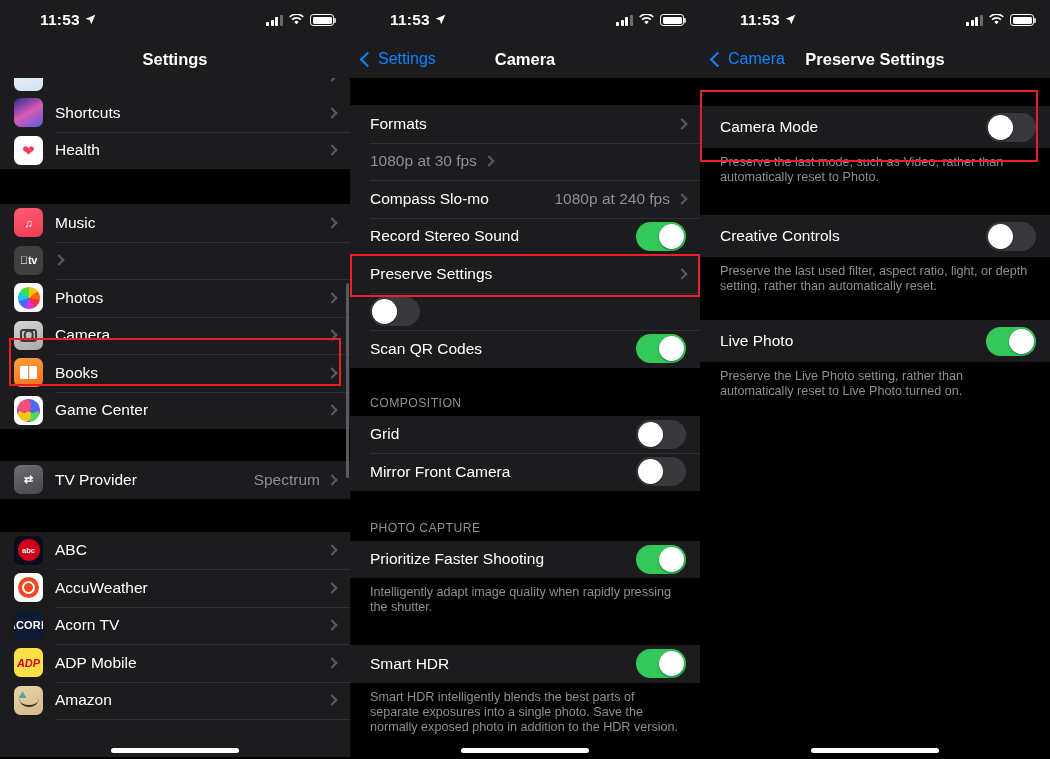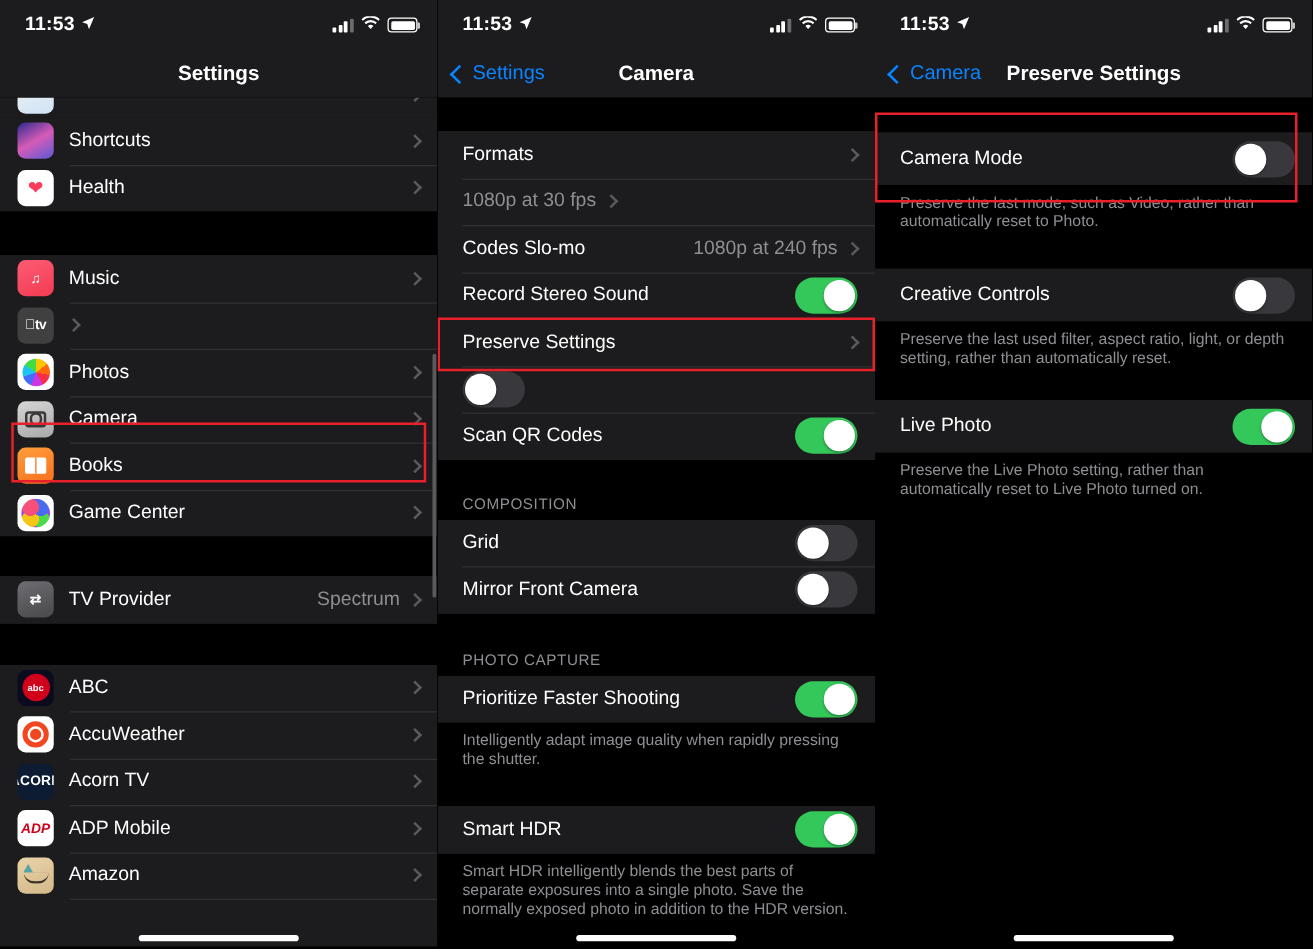--- a/index.html
+++ b/index.html
@@ -13,21 +13,21 @@
   .screens{ display:flex; width:1050px; height:759px; }
   .phone{ width:350px; height:759px; position:relative; background:#000; overflow:hidden; }
   .phone.mid{ }
   
   .statusbar{
     height:40px; display:flex; align-items:center;
     padding:0 18px 0 20px; position:relative;
     background:#1c1c1e;
   }
   .phone.right .statusbar, .phone.mid .statusbar{ background:#1c1c1e; }
-  .sb-time{ color:#fff; font-size:15.5px; font-weight:600; letter-spacing:.2px; }
+  .sb-time{ color:#fff; font-size:15.5px; font-weight:600; letter-spacing:.2px;margin-left:20px; }
   .sb-loc{ margin-left:5px; display:inline-block; }
   .sb-right{ position:absolute; right:16px; top:0; bottom:0; display:flex; align-items:center; gap:6px; }
   .bars{ display:flex; align-items:flex-end; gap:1.6px; height:11px; }
   .bars i{ width:3px; background:#fff; border-radius:.8px; display:block; }
   .bars i:nth-child(1){ height:4px; }
   .bars i:nth-child(2){ height:6px; }
   .bars i:nth-child(3){ height:8.5px; }
   .bars i:nth-child(4){ height:11px; background:#6b6b6e; }
   .batt{ width:24px; height:12px; border:1.4px solid #fff; border-radius:3.2px; position:relative; padding:1.5px; }
   .batt::after{ content:""; position:absolute; right:-3.4px; top:3.4px; width:2px; height:5px; background:#fff; border-radius:0 1px 1px 0; opacity:.75; }
@@ -86,21 +86,21 @@
   .i-music{ background:linear-gradient(160deg,#fb5c74,#f43b52); color:#fff; }
   .i-tv{ background:#404040; color:#fff; font-weight:700; font-size:10px; letter-spacing:-.4px; }
   .i-photos{ background:#fff; }
   .i-camera{ background:linear-gradient(160deg,#d6d6d6,#a8a8a8); }
   .i-books{ background:linear-gradient(160deg,#ff9d3b,#f7701d); }
   .i-gc{ background:#fff; }
   .i-tvp{ background:linear-gradient(160deg,#6e6e73,#48484a); color:#fff; font-weight:700; font-size:15px; }
   .i-abc{ background:#0b0b1f; }
   .i-accu{ background:#fff; }
   .i-acorn{ background:#0d1b33; color:#fff; font-size:6.2px; font-weight:700; letter-spacing:.2px; }
-  .i-adp{ background:#ffffff; color:#d0021b; font-weight:800; font-style:italic; font-size:11px; }
+  .i-adp{ background:#fde047; color:#d0021b; font-weight:800; font-style:italic; font-size:11px; }
   .i-amazon{ background:linear-gradient(160deg,#e8d3a8,#d4b98a); }
   .i-compass{ background:#1c1c1e; border:1px solid #3a3a3c; }
   .i-shortcuts{ background:linear-gradient(150deg,#2a2a8c,#d65bb8,#5a5ad6); }
   .i-health{ background:#fff; }
   .i-partial{ background:linear-gradient(160deg,#f2f2f2,#cfe3f5); }
 
   .dotgrid{ width:19px; height:19px; border-radius:50%; border:1px solid #6a6a6e; position:relative; }
   .dotgrid::after{ content:""; position:absolute; left:50%; top:1.5px; width:1.5px; height:7px; background:#e8202a; transform:translateX(-50%); border-radius:1px; }
   .heart{ color:#fb3b5c; font-size:15px; line-height:1; }
   .camglyph{ width:17px; height:12.5px; border:2px solid #3a3a3c; border-radius:3px; position:relative; background:transparent; }
@@ -329,21 +329,21 @@
       <div class="group">
         <div class="row noicon">
           <span class="lbl">Formats</span>
           <span class="chev"></span>
         </div>
         <div class="row noicon">
           <span class="val">1080p at 30 fps</span>
           <span class="chev"></span>
         </div>
         <div class="row noicon">
-          <span class="lbl">Codes Slo-mo</span>
+          <span class="lbl">Compass Slo-mo</span>
           <span class="val">1080p at 240 fps</span>
           <span class="chev"></span>
         </div>
         <div class="row noicon">
           <span class="lbl">Record Stereo Sound</span>
           <span class="tgl on"></span>
         </div>
         <div class="row noicon">
           <span class="lbl">Preserve Settings</span>
           <span class="chev"></span>

